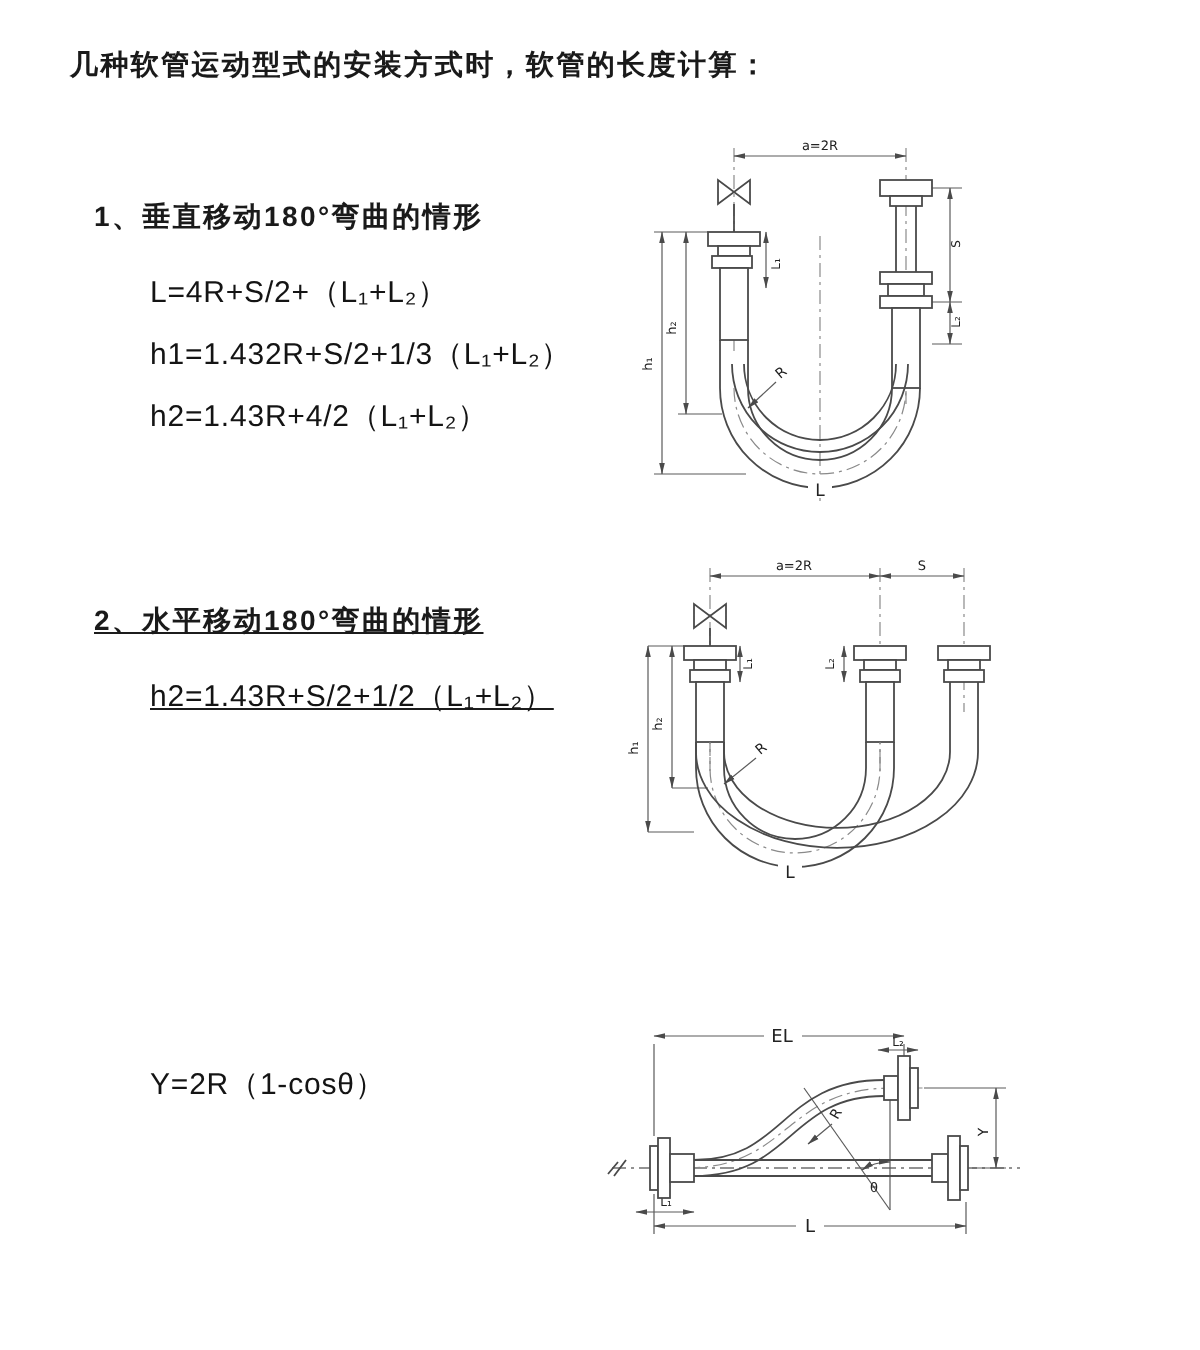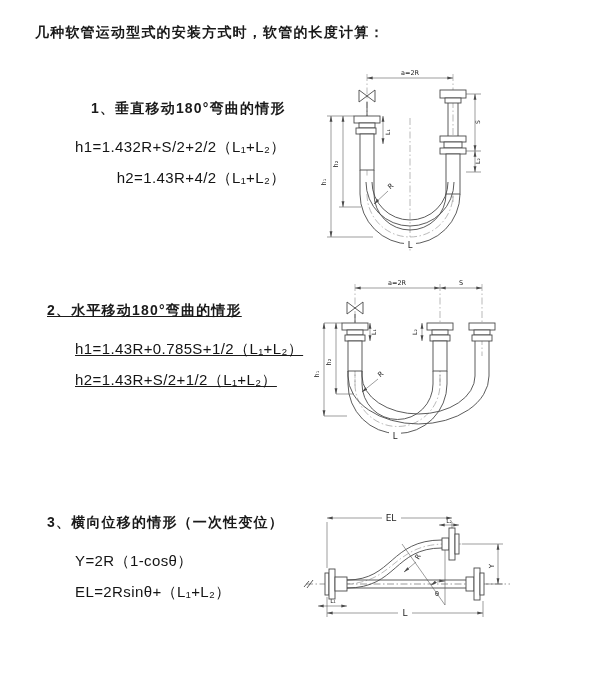--- a/index.html
+++ b/index.html
@@ -22,41 +22,39 @@
   svg .t6{font-size:6px;} svg .t65{font-size:6.5px;} svg .t7{font-size:7px;}
   svg .t85{font-size:8.5px;} svg .t9{font-size:9px;}
 </style>
 </head>
 <body>
 
 <div class="page">
 
   <div class="doc-title">几种软管运动型式的安装方式时，软管的长度计算：</div>
 
-  <div class="sec" style="top:100px;text-align:right;">
+  <div class="sec" style="top:100px;">
     <div class="sec-heading">1、垂直移动180°弯曲的情形</div>
     <div class="formulas">
-      <div class="formula-line">h1=1.432R+S/2+2/2（L₁+L₂）</div>
+      <div class="formula-line">L=4R+S/2+（L₁+L₂）</div>
+      <div class="formula-line">h1=1.432R+S/2+1/3（L₁+L₂）</div>
       <div class="formula-line">h2=1.43R+4/2（L₁+L₂）</div>
     </div>
   </div>
 
   <div class="sec" style="top:302px;text-decoration:underline;">
     <div class="sec-heading">2、水平移动180°弯曲的情形</div>
     <div class="formulas">
-      <div class="formula-line">h1=1.43R+0.785S+1/2（L₁+L₂）</div>
       <div class="formula-line">h2=1.43R+S/2+1/2（L₁+L₂）</div>
     </div>
   </div>
 
   <div class="sec" style="top:514px;">
-    <div class="sec-heading">3、横向位移的情形（一次性变位）</div>
     <div class="formulas">
       <div class="formula-line">Y=2R（1-cosθ）</div>
-      <div class="formula-line">EL=2Rsinθ+（L₁+L₂）</div>
     </div>
   </div>
 
   <div class="diagram" style="left:313px;top:60px;">
     <svg width="287" height="205" viewBox="0 0 287 205">
       <defs>
         <marker id="ar1" viewBox="0 0 10 6" refX="9.5" refY="3" markerWidth="10" markerHeight="6" orient="auto-start-reverse">
           <path d="M0,0.6 L10,3 L0,5.4 Z" fill="#4a4a4a"></path>
         </marker>
         <pattern id="br1" width="3" height="3" patternUnits="userSpaceOnUse">

